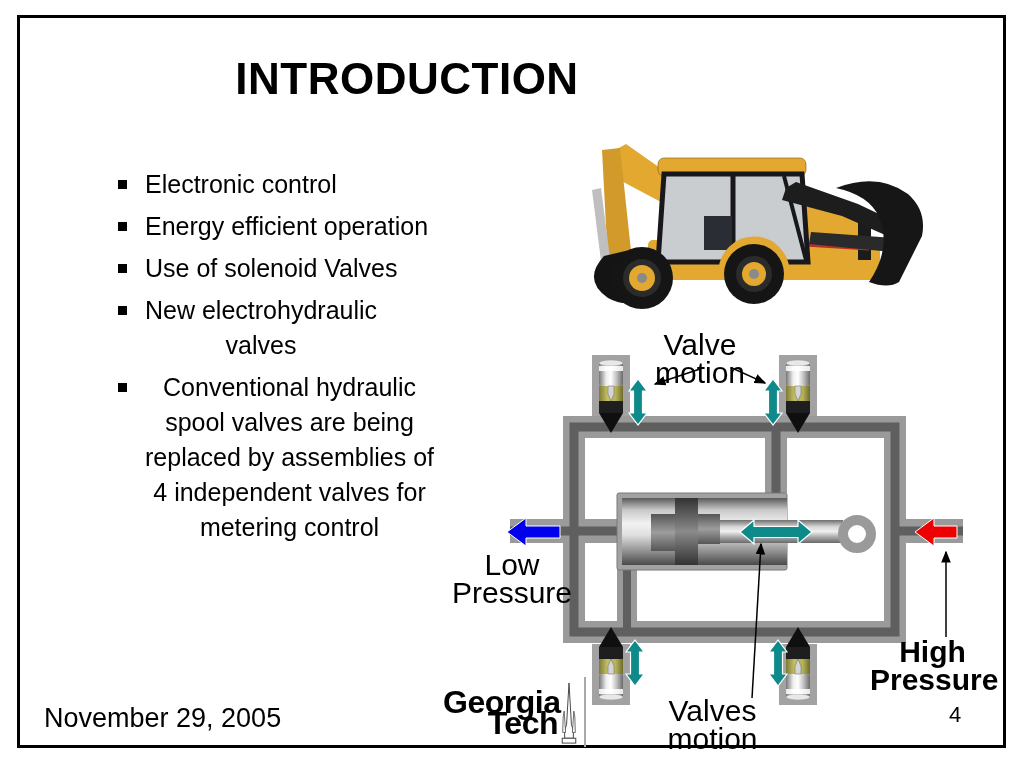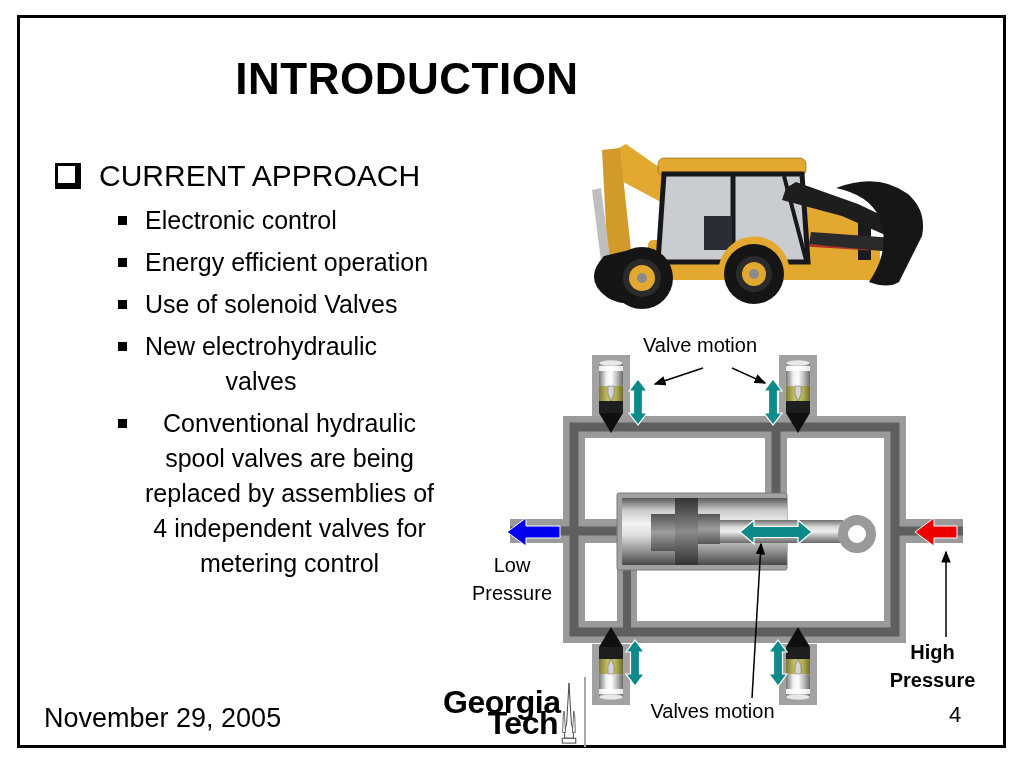--- a/index.html
+++ b/index.html
@@ -24,45 +24,41 @@
   .heading-bullet{
     width:20px;height:20px;border:3px solid #000;flex:none;
     margin:5px 18px 0 0;box-shadow:inset -3px -3px 0 0 #000;
   }
   .heading-text{font-size:30px;line-height:36px;}
   ul.sub{list-style:none;margin:9px 0 0 0;padding:0 0 0 63px;}
   ul.sub li{display:flex;margin:0 0 7px 0;text-align:center;}
   .sq{width:9px;height:9px;background:#000;flex:none;margin:13px 18px 0 0;}
   .sub-text{font-size:25px;line-height:35px;white-space:pre-line;}
   
-  .dlabel{font-size:20px;line-height:28px;text-align:center;white-space:pre-line;}
+  .dlabel{font-size:30px;line-height:28px;text-align:center;white-space:pre-line;}
   .lbl-valve-motion{left:615px;top:331px;width:170px;}
   .lbl-low-pressure{left:447px;top:551px;width:130px;}
   .lbl-high-pressure{left:870px;top:638px;width:125px;font-weight:bold;}
   .lbl-piston-motion{left:630px;top:697px;width:165px;}
   
   .footer-date{left:44px;top:703px;font-size:27px;}
   .page-number{left:938px;top:702px;width:34px;font-size:22px;text-align:center;}
   .gt-logo-text{left:443px;top:692px;width:115px;text-align:right;
     font-weight:bold;font-size:32px;line-height:21px;letter-spacing:-0.5px;}
   .gt-divider{left:584px;top:677px;width:2px;height:70px;background:#a9a9a9;}
   svg{display:block;}
 </style>
 </head>
 <body>
 
 <div class="abs slide-frame"></div>
 
 <div class="abs title">INTRODUCTION</div>
 
 <div class="abs content">
-  <div class="heading-row">
-    <span class="heading-bullet"></span>
-    <span class="heading-text">CURRENT APPROACH</span>
-  </div>
   <ul class="sub">
     <li>
         <span class="sq"></span>
         <span class="sub-text">Electronic control</span>
       </li>
     <li>
         <span class="sq"></span>
         <span class="sub-text">Energy efficient operation</span>
       </li>
     <li>

